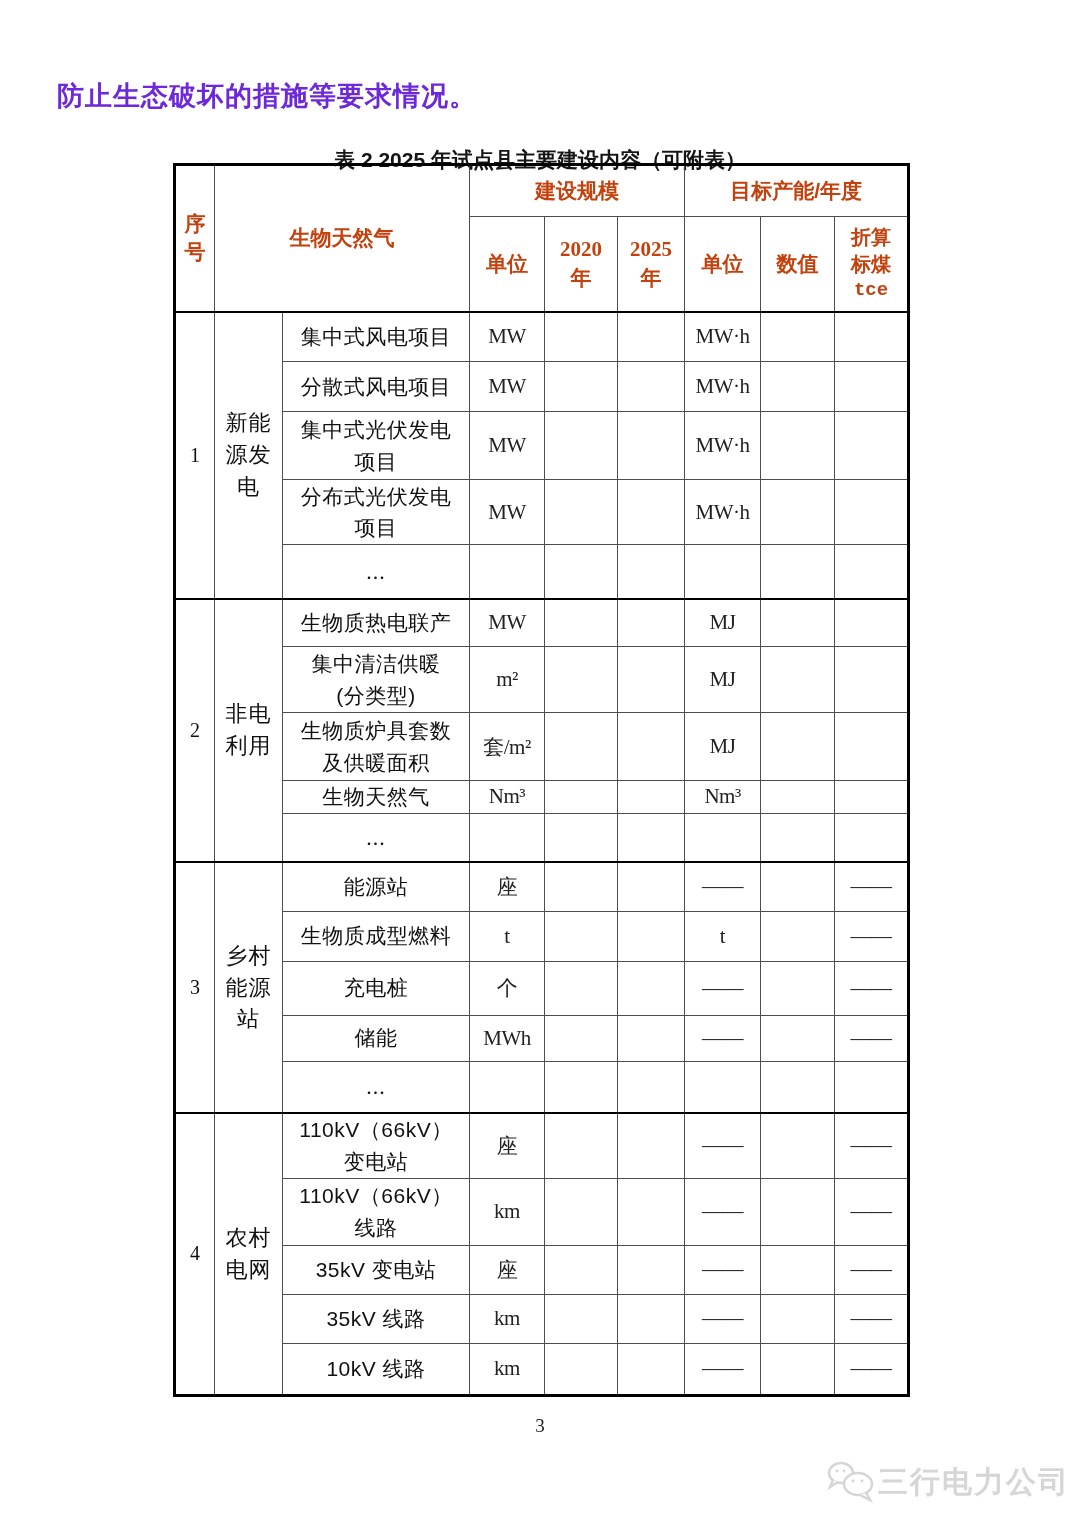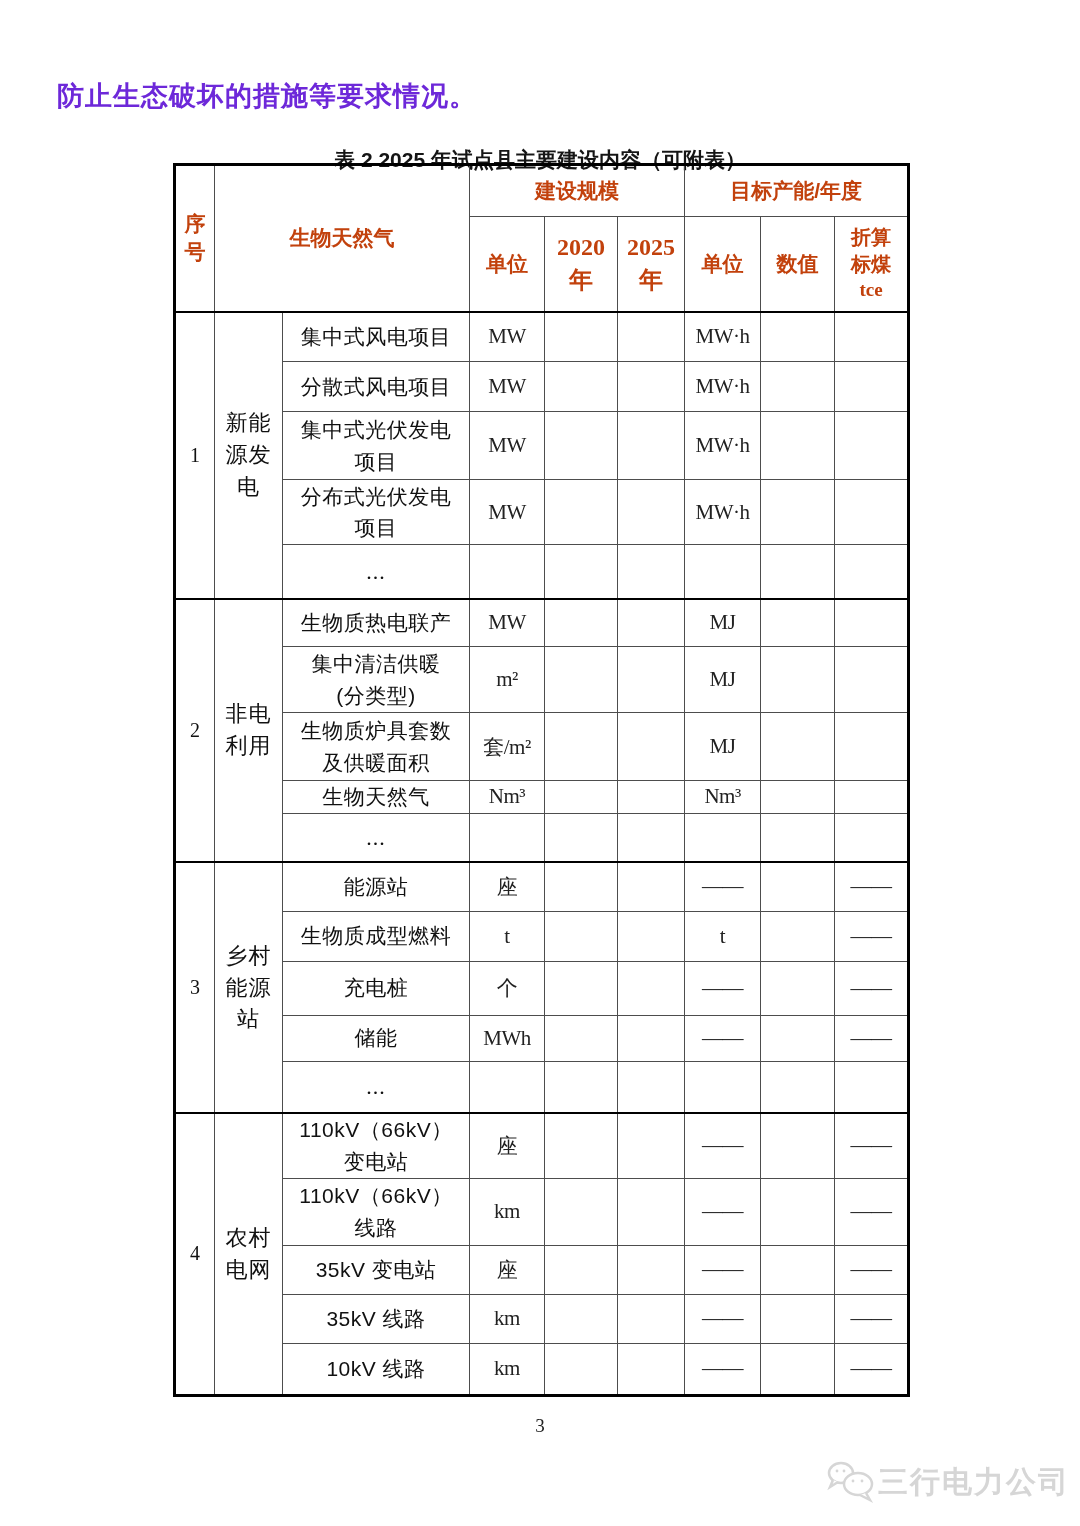--- a/index.html
+++ b/index.html
@@ -31,23 +31,23 @@
   thead tr.subhead th { border-bottom:2px solid #000; }
   tr.gs td { border-top:2px solid #000; }
   .pre { white-space:pre-line; line-height:1.35; }
   .c-idx { font-family:"Liberation Serif","DejaVu Serif",serif; font-size:20px; }
   .c-cat { font-size:22px; padding:0 8px; line-height:1.45; letter-spacing:1px; }
   .c-item { font-size:21px; line-height:1.5; letter-spacing:0.5px; }
   .c-unit, .c-num {
     font-family:"Liberation Serif","DejaVu Serif",serif; font-size:21px;
     letter-spacing:-0.5px; color:#222;
   }
-  .th-year { font-family:"Liberation Serif","DejaVu Serif",serif; font-weight:700; font-size:24px; }
+  .th-year { font-family:"Liberation Serif","DejaVu Serif",serif; font-weight:700; font-size:21px; }
   .th-tce  { font-size:20px; line-height:1.3;margin-top:20px; }
-  .th-tce .tce-unit { font-family:Liberation Serif, serif; font-weight:700; font-size:19px; display:block; }
+  .th-tce .tce-unit { font-family:Liberation Mono, monospace; font-weight:700; font-size:19px; display:block; }
   .ellip { font-family:"Liberation Serif","DejaVu Serif",serif; font-size:22px; letter-spacing:1px; }
   .pageno {
     position:absolute; top:1415px; left:0; width:734px; margin-left:173px;
     text-align:center; font-family:"Liberation Serif","DejaVu Serif",serif; font-size:19px; color:#222;
   }
   .watermark {
     position:absolute; top:1460px; right:10px;
     display:flex; align-items:center; 
     color:#d6d6d6; font-size:30px; font-weight:700; letter-spacing:2px;
     text-shadow:1px 1px 0 #ffffff;

